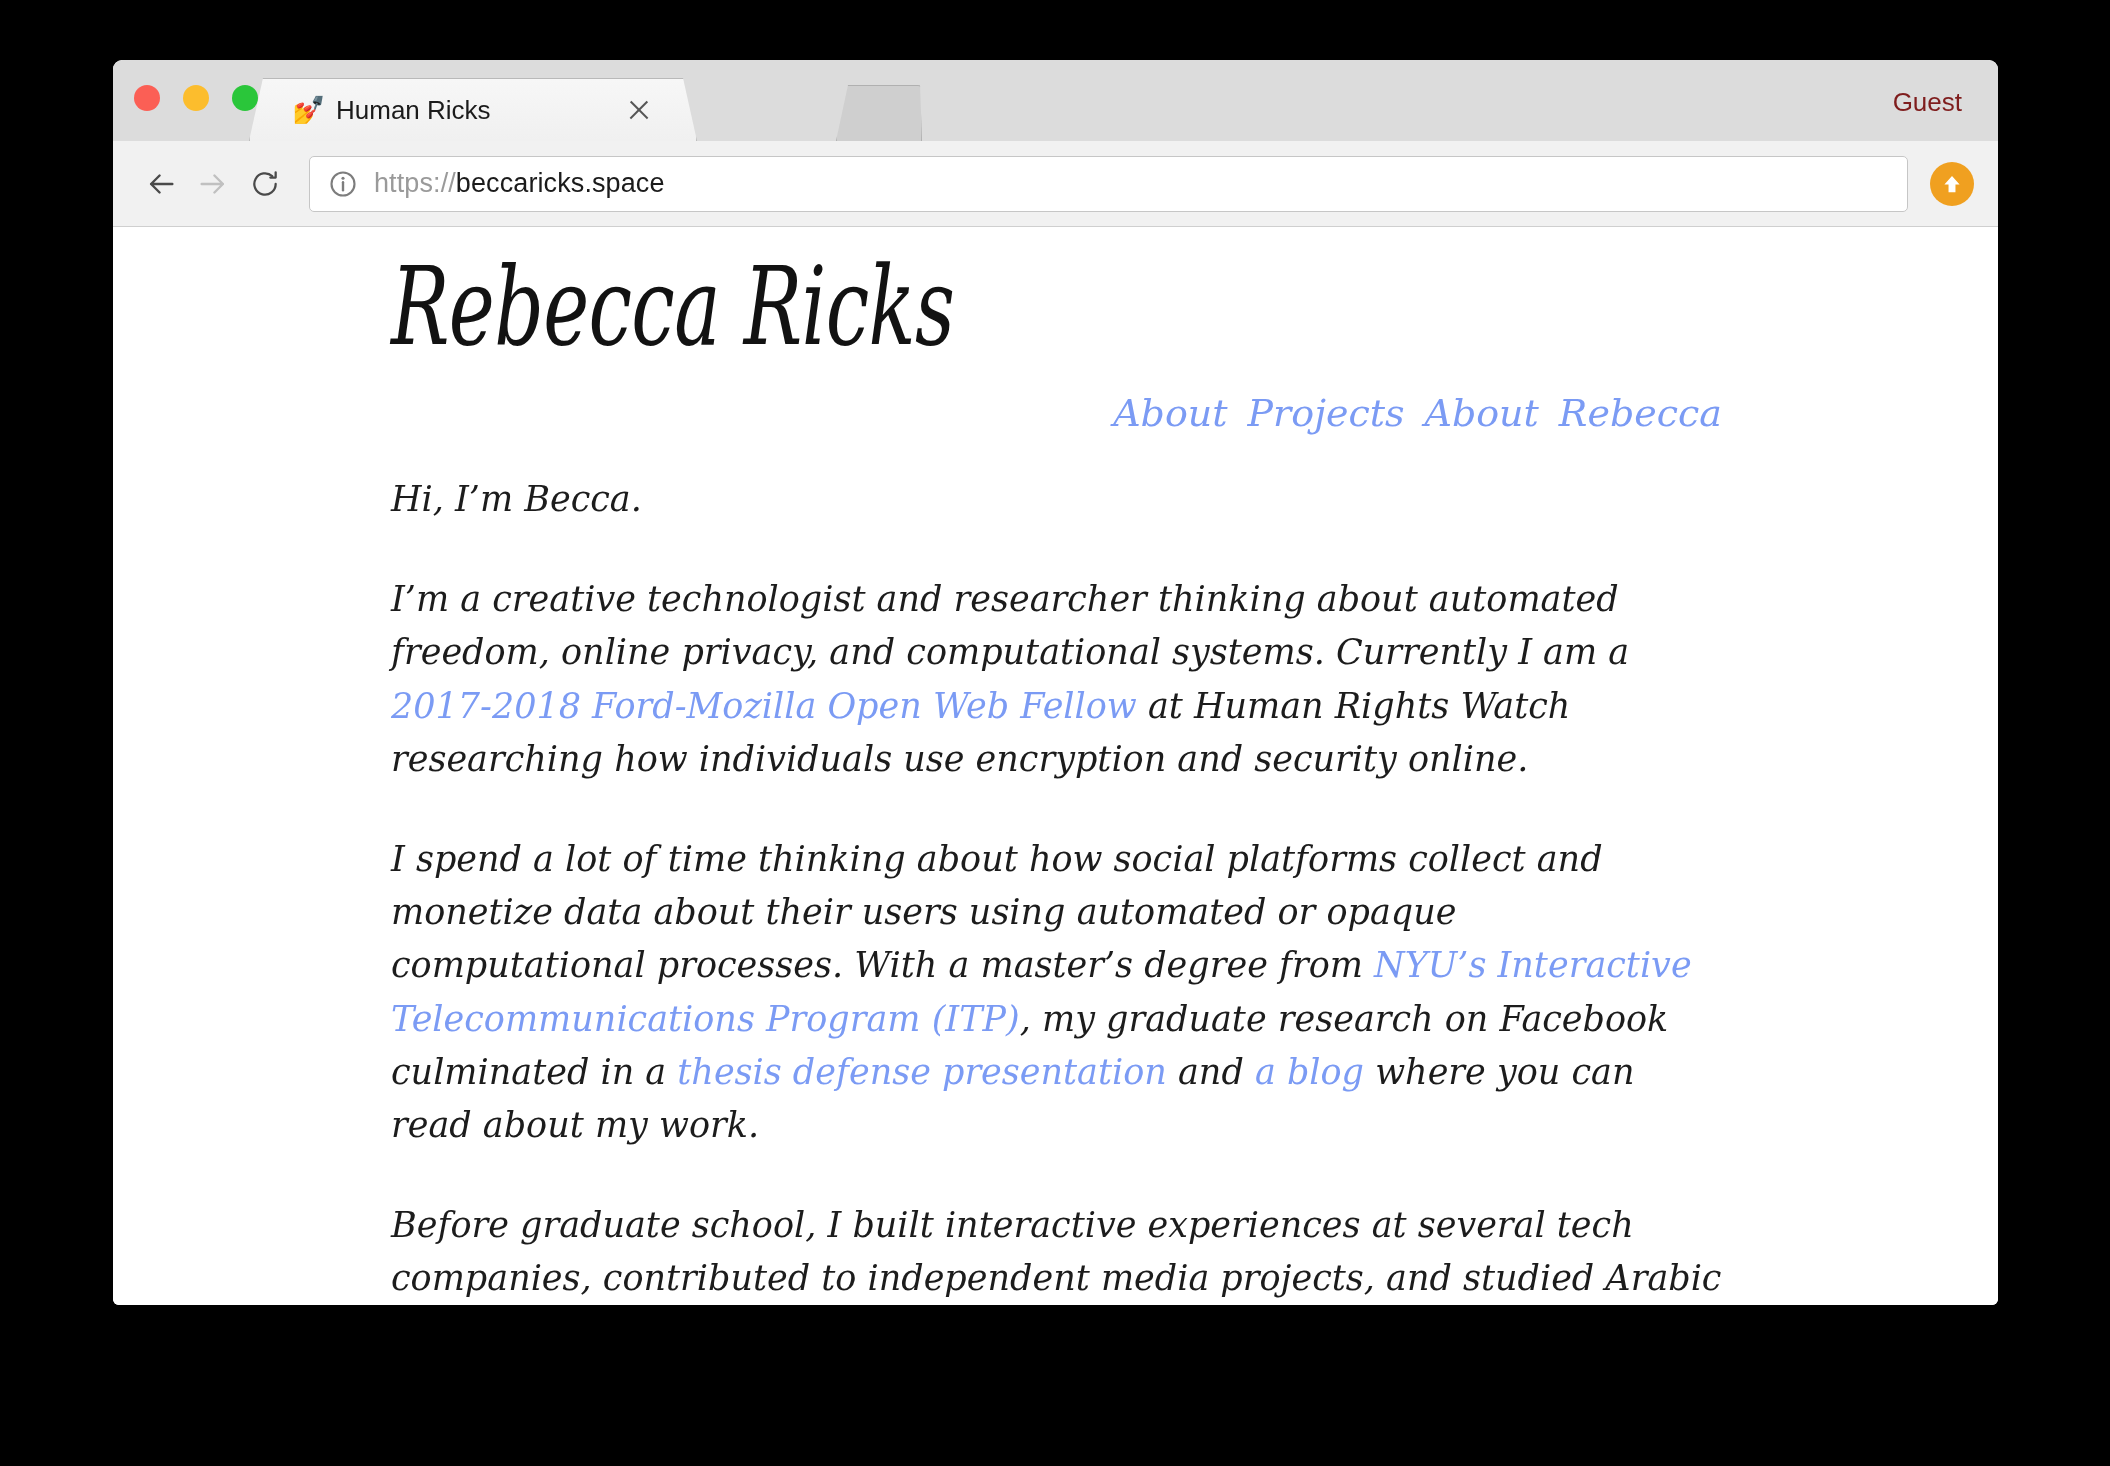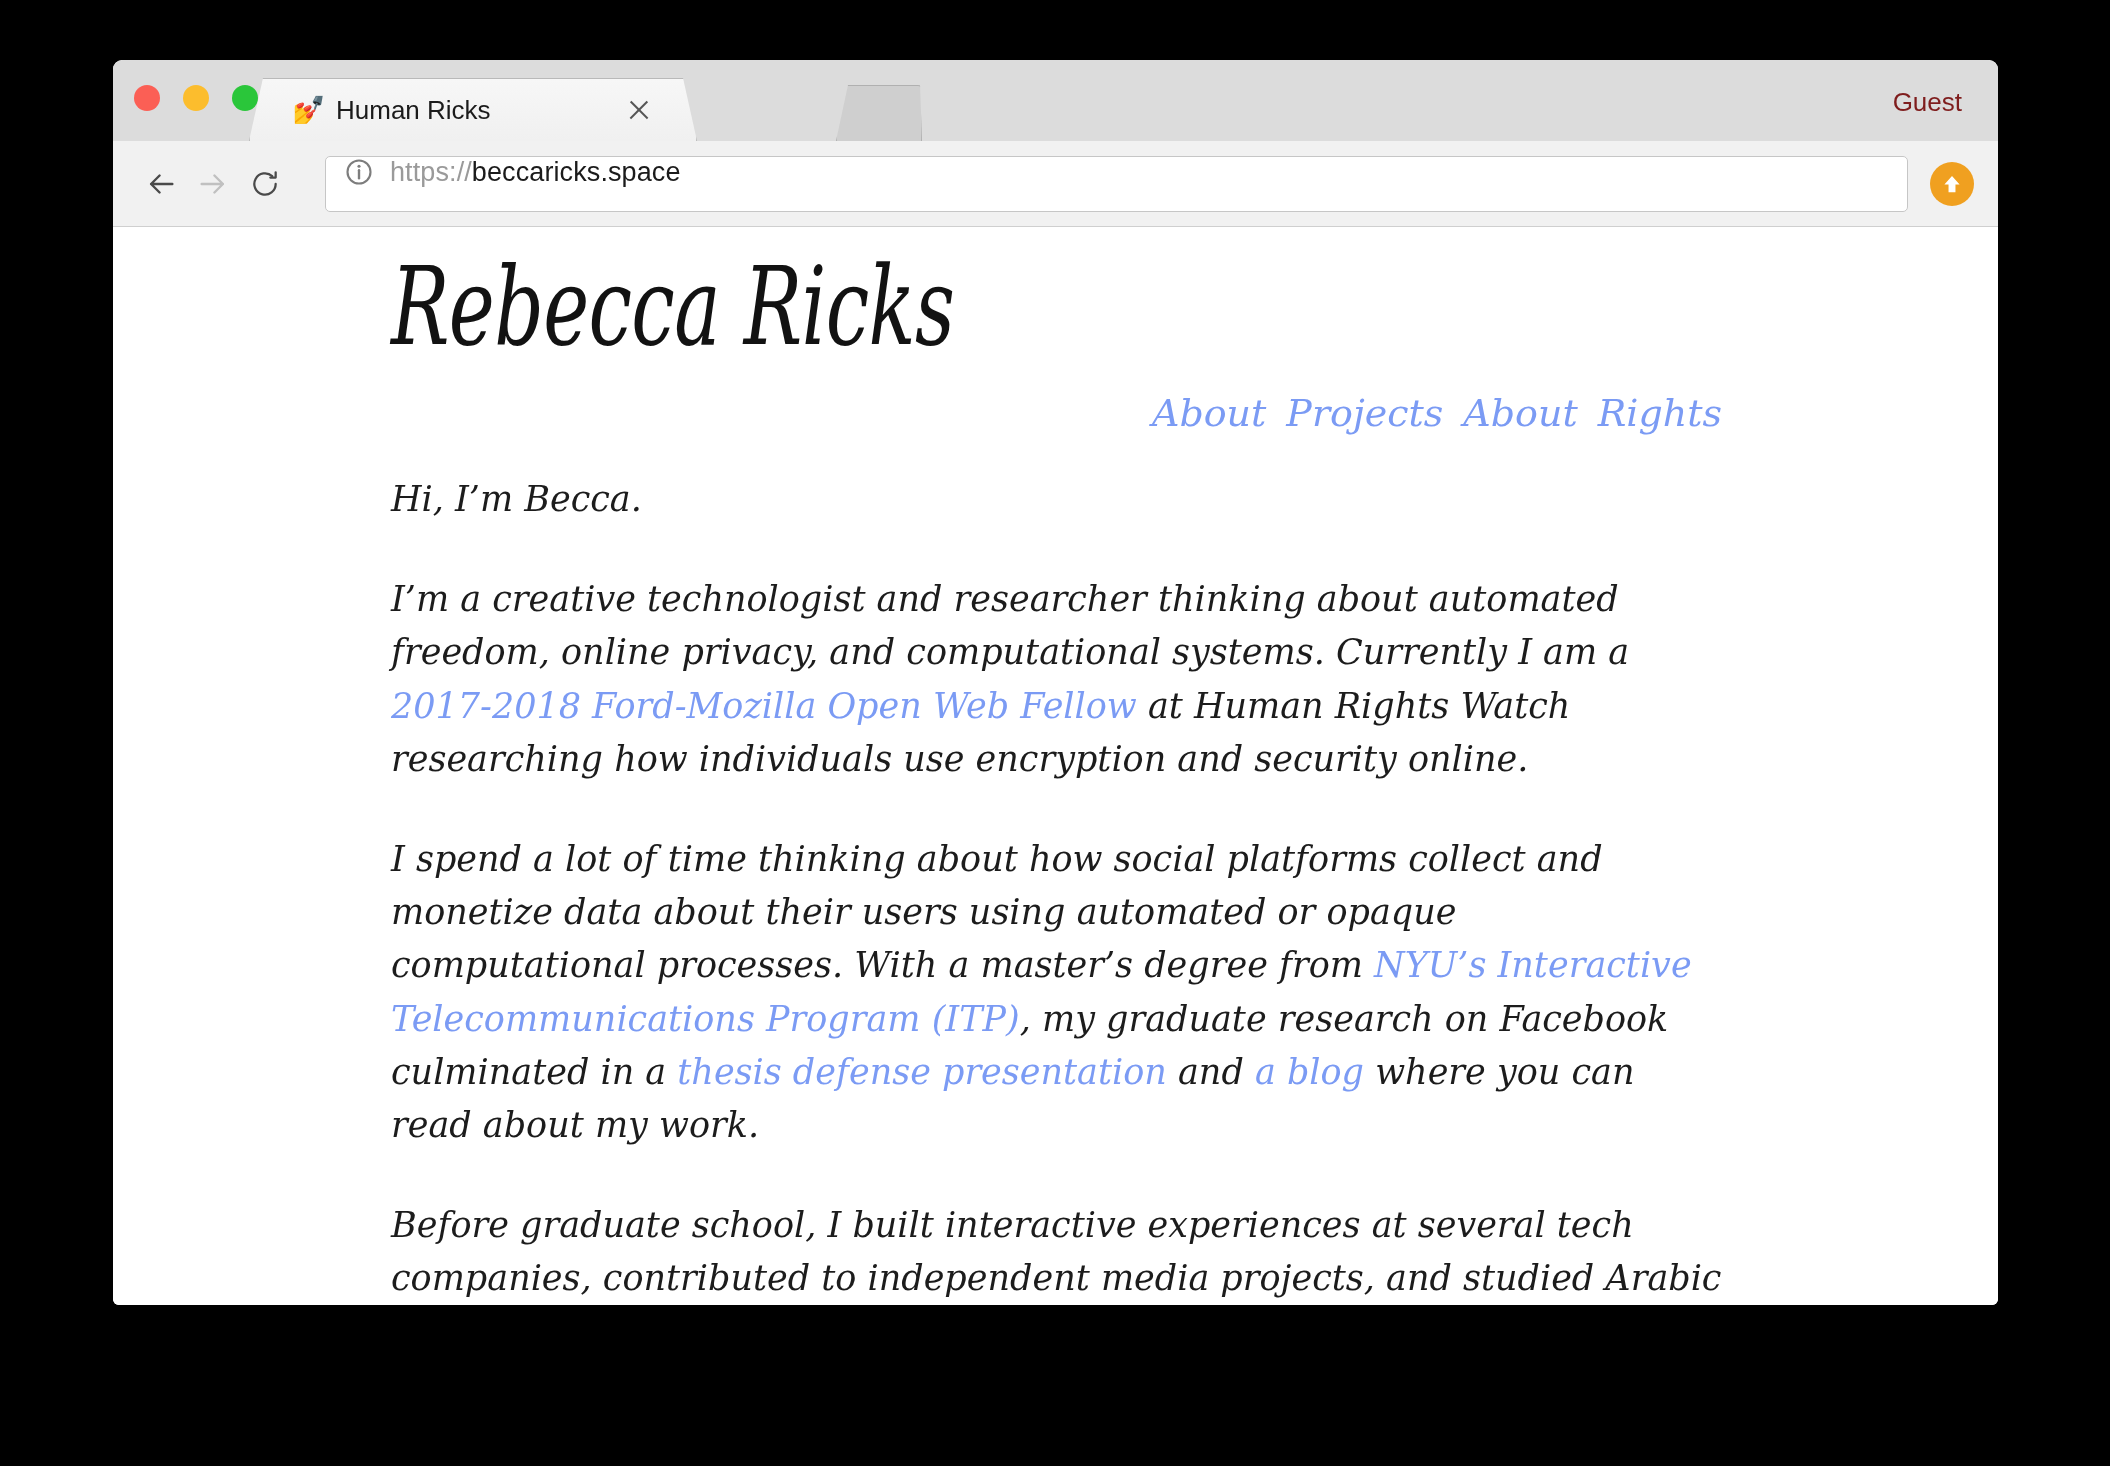--- a/index.html
+++ b/index.html
@@ -137,26 +137,27 @@
     align-items: center;
     justify-content: center;
     flex: 0 0 auto;
   }
   .nav-btn:first-child { margin-left: 22px; }
   .nav-btn svg { display: block; }
 
   .omnibox {
     flex: 1 1 auto;
     height: 56px;
-    margin-left: 34px;
+    margin-left: 18px;
     margin-right: 22px;
     background: #ffffff;
     border: 1px solid #c6c6c6;
     border-radius: 5px;
     display: flex;
+    align-items: center;
     padding: 0 18px;
   }
   .info-icon {
     width: 30px;
     height: 30px;
     flex: 0 0 auto;
     margin-right: 16px;
   }
   .url-text {
     font-size: 27px;
@@ -300,21 +301,21 @@
 
   <div class="page">
 
     <div class="site-header">
       <h1 class="site-title">Rebecca Ricks</h1>
 
       <nav class="site-nav">
         <a class="nav-link" href="#">About</a>
         <a class="nav-link" href="#">Projects</a>
         <a class="nav-link" href="#">About</a>
-        <a class="nav-link" href="#">Rights</a>
+        <a class="nav-link" href="#">Rebecca</a>
       </nav>
     </div>
 
     <div class="content">
 
       <p>
         <span>Hi, I’m Becca.</span>
       </p>
 
       <p><span>I’m a creative technologist and researcher thinking about automated freedom, online privacy, and computational systems. Currently I am a </span><a href="#">2017-2018 Ford-Mozilla Open Web Fellow</a><span> at Human Rights Watch researching how individuals use encryption and security online.</span></p>

